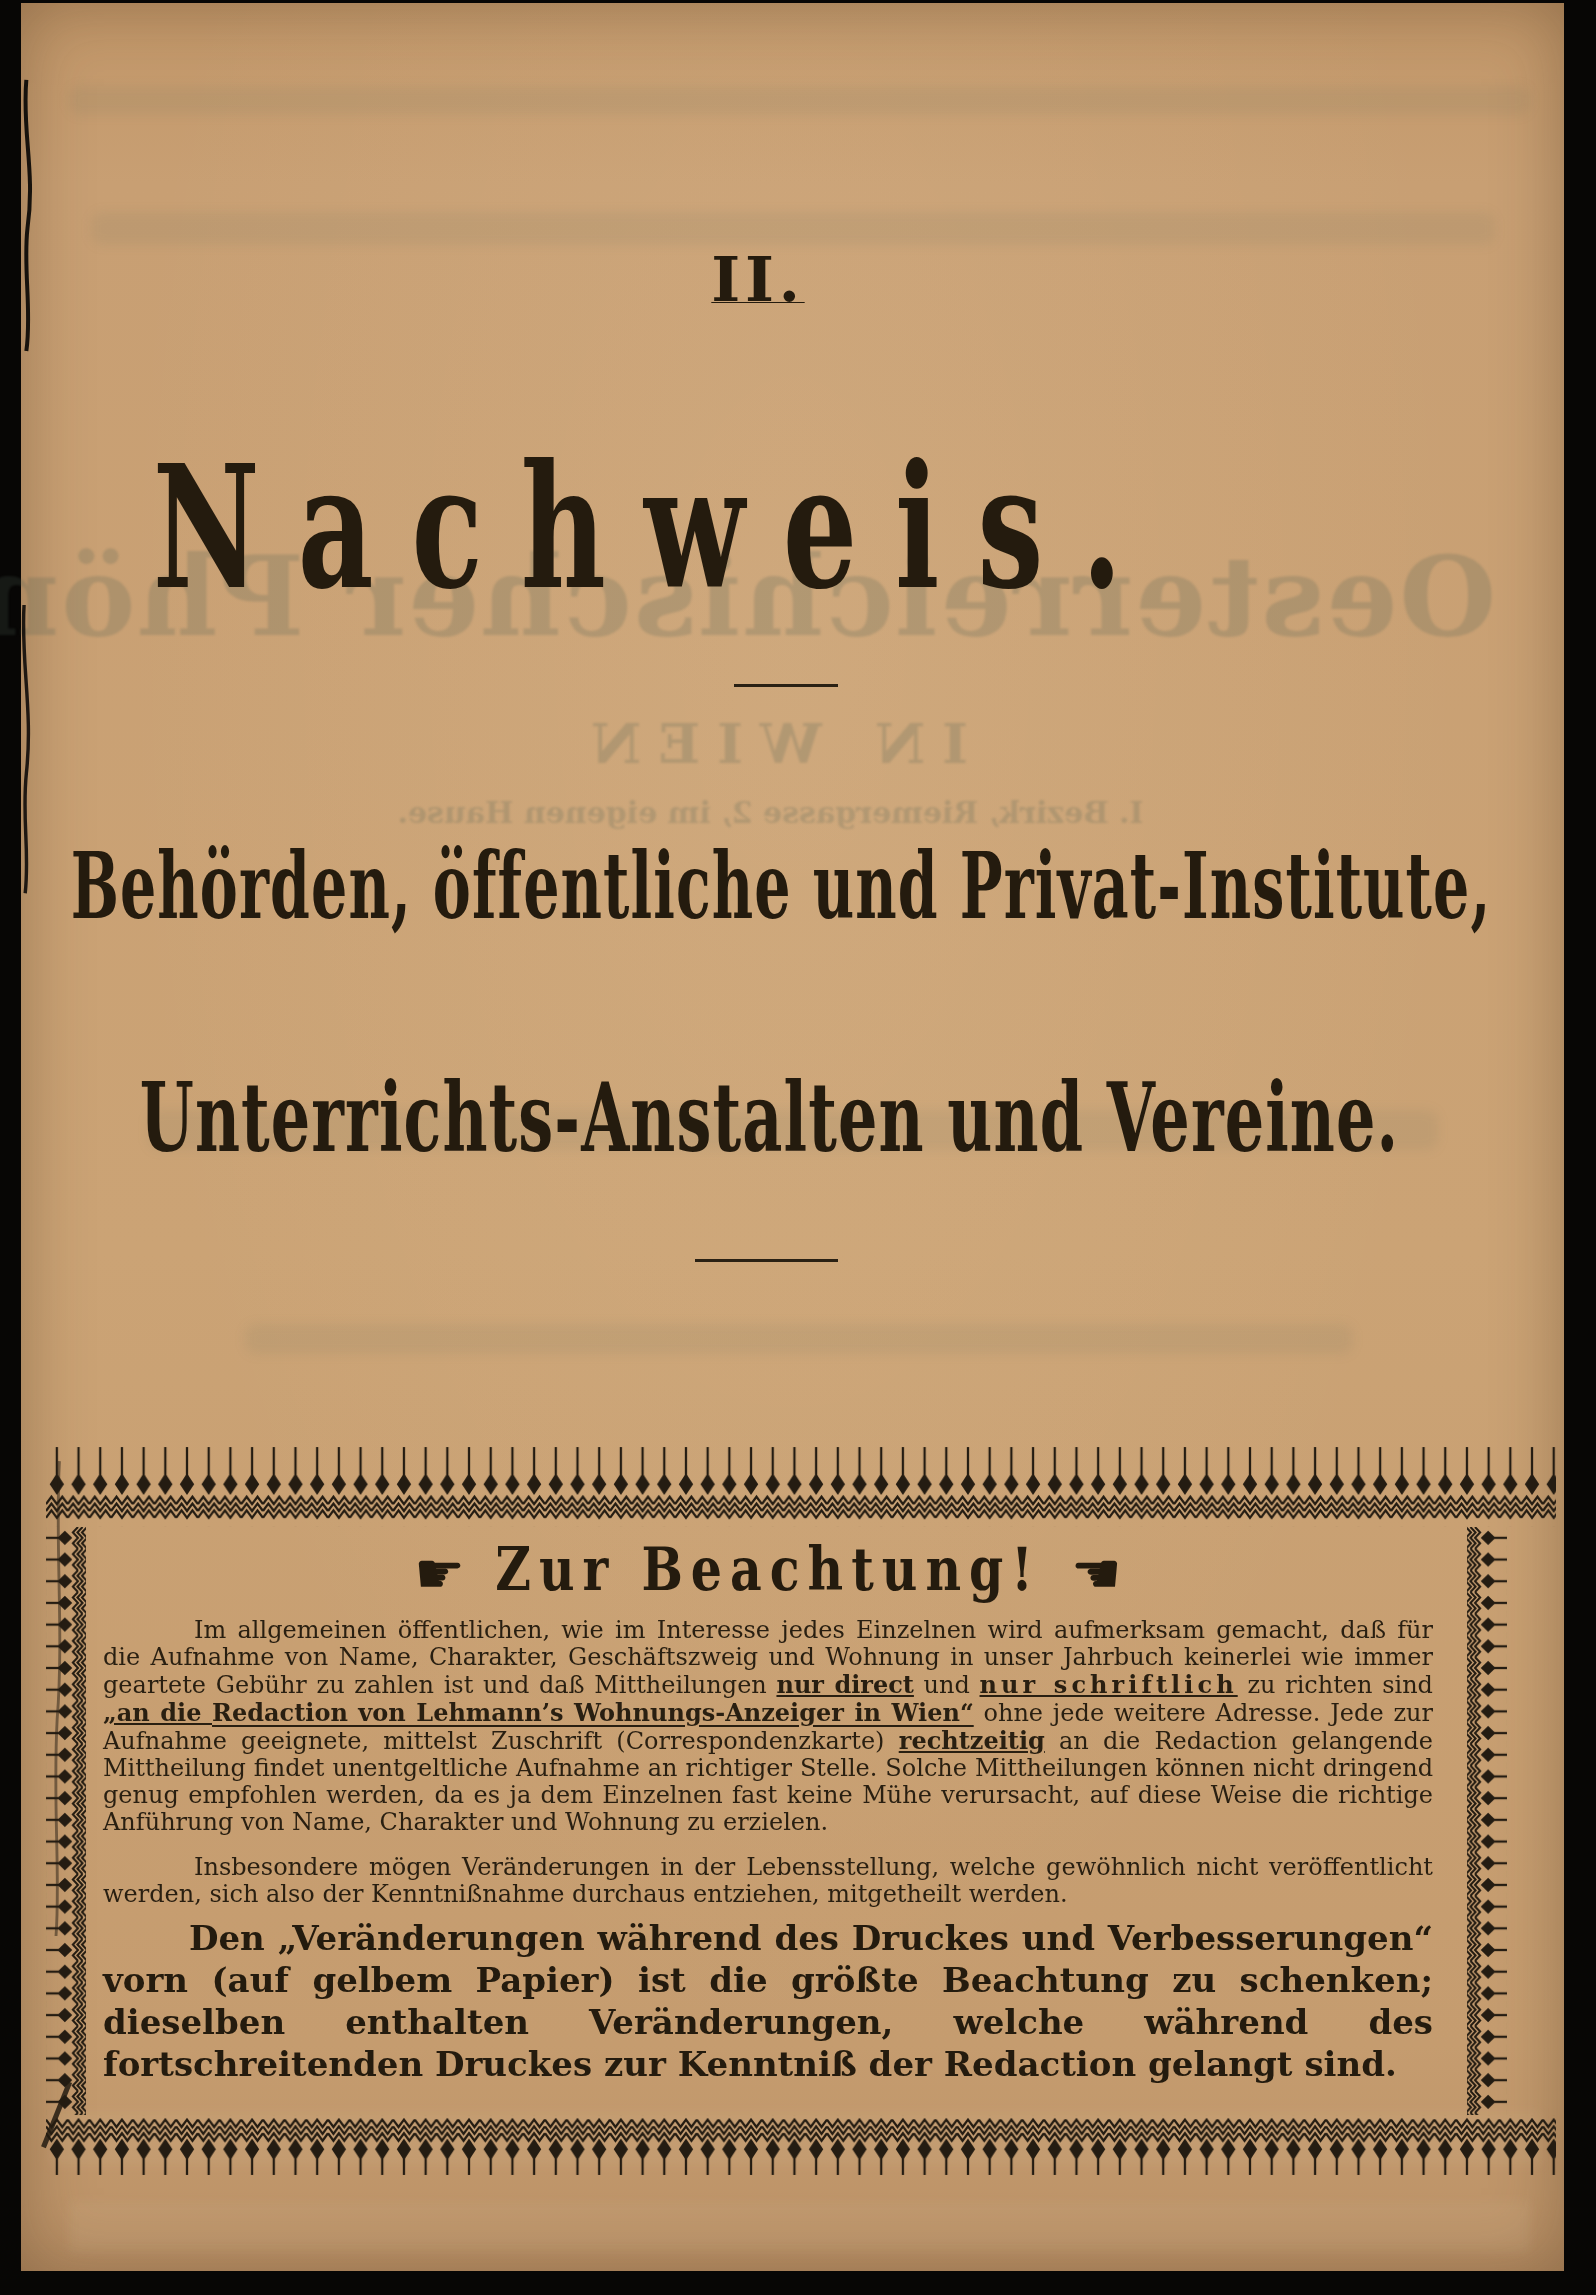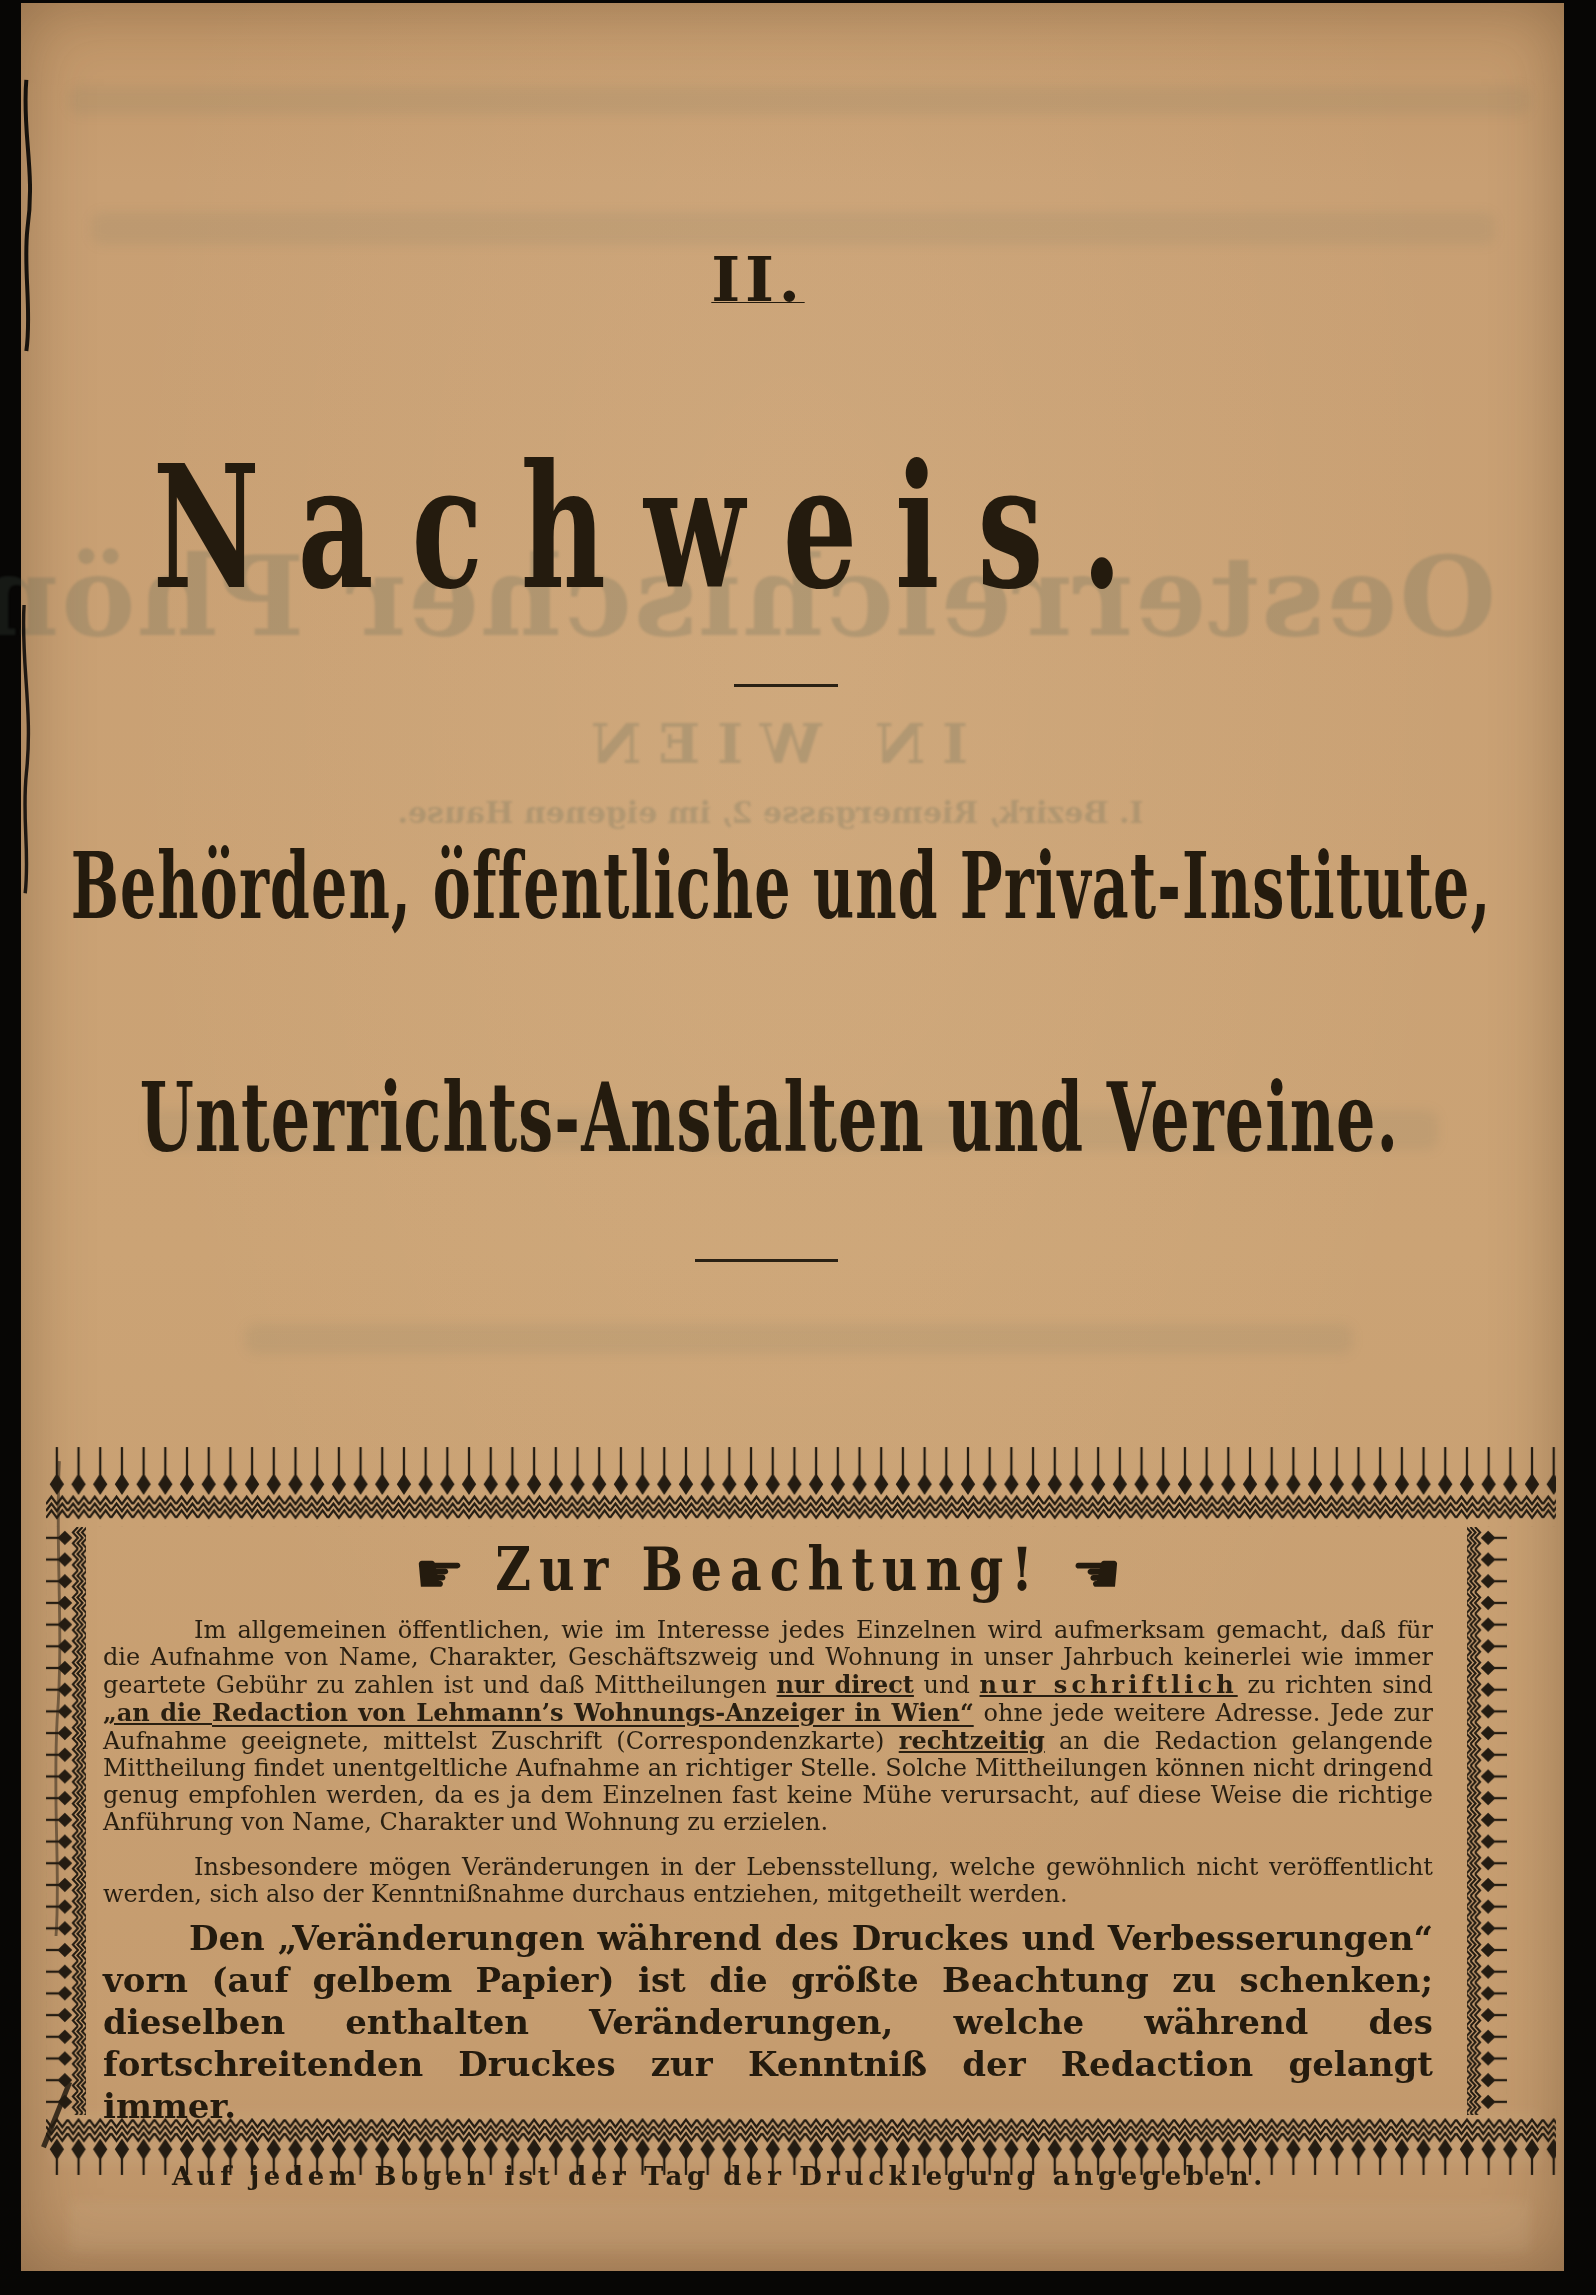--- a/index.html
+++ b/index.html
@@ -130,23 +130,22 @@
       <div class="headrow">
         <span class="manicule">☛</span>
         <span id="zb" class="frak">Zur Beachtung!</span>
         <span class="manicule">☚</span>
       </div>
 
       <p class="para" style="margin-top:15px;"><span>Im allgemeinen öffentlichen, wie im Interesse jedes Einzelnen wird aufmerksam gemacht, daß für die Aufnahme von Name, Charakter, Geschäftszweig und Wohnung in unser Jahrbuch keinerlei wie immer geartete Gebühr zu zahlen ist und daß Mittheilungen </span><span class="b">nur direct</span><span> und </span><span class="b sp">nur schriftlich</span><span> zu richten sind </span><span class="b">„an die </span><span class="b u">Redaction von Lehmann’s Wohnungs-Anzeiger in Wien“</span><span> ohne jede weitere Adresse. Jede zur Aufnahme geeignete, mittelst Zuschrift (Correspondenzkarte) </span><span class="b">rechtzeitig</span><span> an die Redaction gelangende Mittheilung findet unentgeltliche Aufnahme an richtiger Stelle. Solche Mittheilungen können nicht dringend genug empfohlen werden, da es ja dem Einzelnen fast keine Mühe verursacht, auf diese Weise die richtige Anführung von Name, Charakter und Wohnung zu erzielen.</span></p>
 
       <p class="para">Insbesondere mögen Veränderungen in der Lebensstellung, welche gewöhnlich nicht veröffentlicht werden, sich also der Kenntnißnahme durchaus entziehen, mitgetheilt werden.</p>
 
-      <p id="p3">Den „Veränderungen während des Druckes und Verbesserungen“ vorn (auf gelbem Papier) ist die größte Beachtung zu schenken; dieselben enthalten Veränderungen, welche während des fortschreitenden Druckes zur Kenntniß der Redaction gelangt immer.</p>
+      <p id="p3">Den „Veränderungen während des Druckes und Verbesserungen“ vorn (auf gelbem Papier) ist die größte Beachtung zu schenken; dieselben enthalten Veränderungen, welche während des fortschreitenden Druckes zur Kenntniß der Redaction gelangt sind.</p>
 
-      <div id="p4">Auf jedem Bogen ist der Tag der Drucklegung angegeben.</div>
     </div>
   </div>
 
   <svg style="position:absolute;left:0;top:0;" width="1596" height="2295" xmlns="http://www.w3.org/2000/svg" viewBox="0 0 2796 4021">
     <path d="M46,140 C38,230 62,300 48,400 C40,470 56,545 46,615" fill="none" stroke="#050403" stroke-width="7" opacity="0.9"></path>
     <path d="M42,1060 C36,1160 58,1245 46,1355 C38,1435 52,1490 44,1565" fill="none" stroke="#050403" stroke-width="6" opacity="0.85"></path>
     <path d="M104,2560 C96,2700 112,2862 100,3012 C92,3162 106,3282 98,3392" fill="none" stroke="#241c12" stroke-width="5" opacity="0.5"></path>
     <path d="M122,3648 L76,3762" fill="none" stroke="#241c12" stroke-width="9" opacity="0.85"></path>
   </svg>
 </div>

